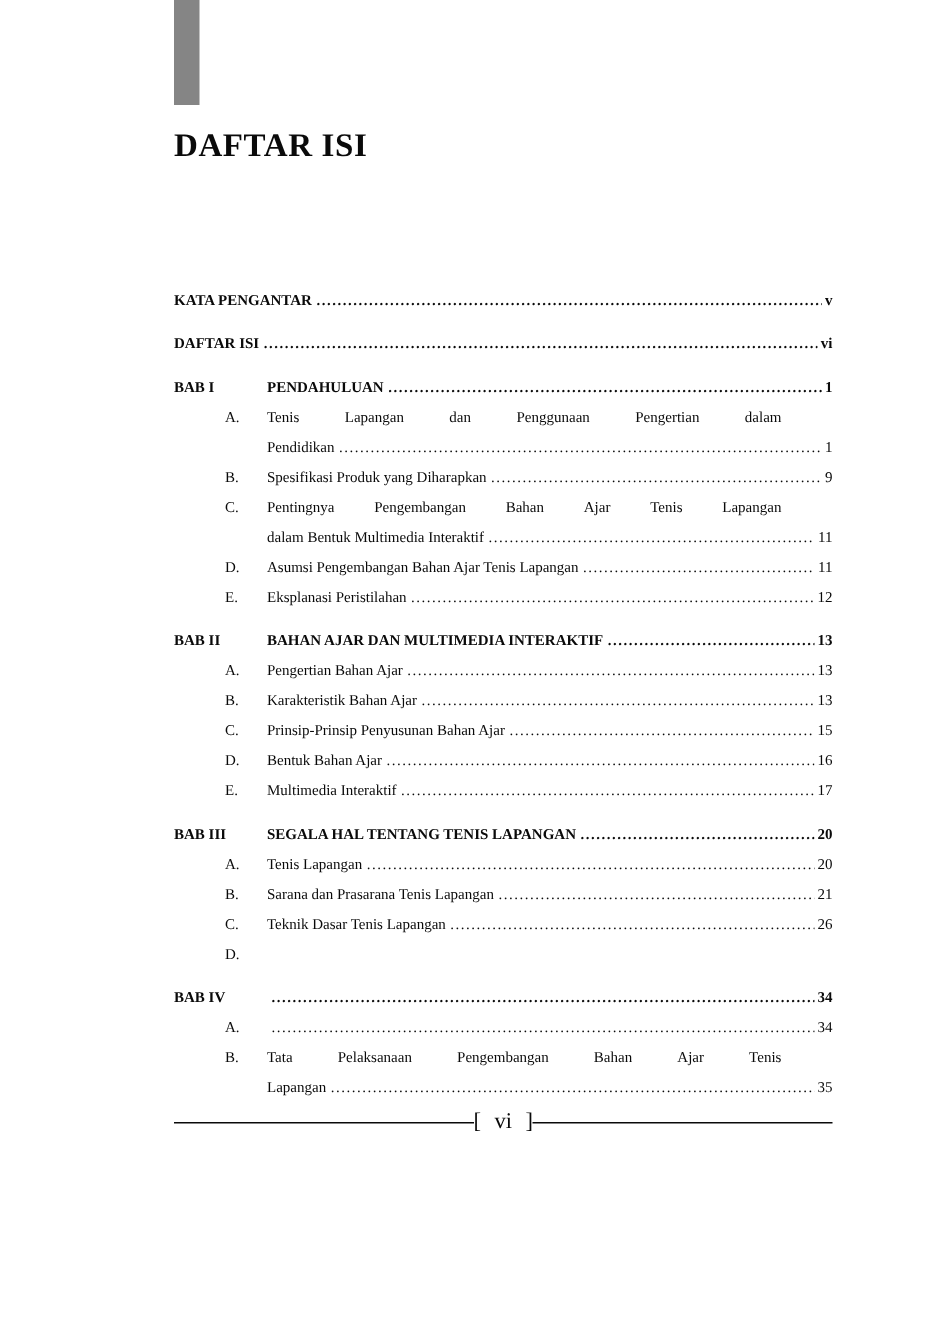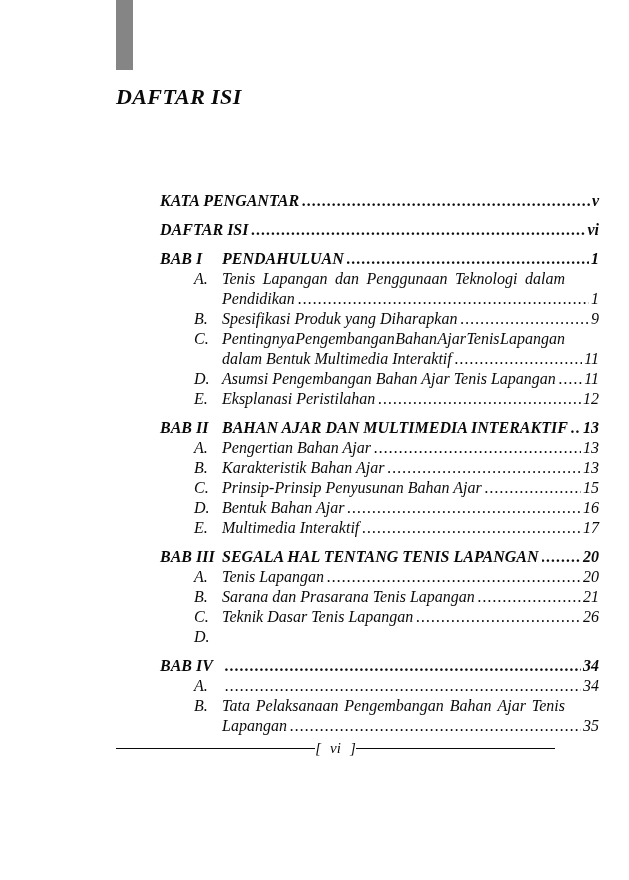--- a/index.html
+++ b/index.html
@@ -1,23 +1,23 @@
 <!DOCTYPE html>
 <html><head>
 <meta charset="utf-8">
 <style>
   html,body{margin:0;padding:0;}
   body{
     width:629px;height:880px;background:#ffffff;position:relative;overflow:hidden;
     font-family:"Liberation Serif","DejaVu Serif",serif;color:#0a0a0a;
   }
-  .page{position:absolute;inset:0;font-style:italic;}
+  .page{position:absolute;inset:0;}
   .tab-mark{position:absolute;left:116px;top:0;width:17px;height:70px;background:#858585;}
   .doc-title{position:absolute;left:116px;top:84px;margin:0;font-size:22px;font-weight:bold;letter-spacing:.4px;}
-  .toc{position:absolute;left:116px;top:191px;width:439px;font-size:16px;margin-left:44px;}
+  .toc{position:absolute;left:116px;top:191px;width:439px;font-size:10px;}
   .row{line-height:20px;}
   .row.front,.row.bab{font-weight:bold;margin-top:9px;}
   .toc .row:first-child{margin-top:0;}
   .row.bab,.row.item{display:flex;align-items:flex-start;}
   .bab-label{width:62px;flex-shrink:0;white-space:nowrap;}
   .letter-col{width:62px;flex-shrink:0;padding-left:34px;box-sizing:border-box;}
   .content{flex:1;min-width:0;}
   .line{display:flex;align-items:baseline;}
   .line .text{white-space:nowrap;}
   .leader{flex:1;overflow:hidden;white-space:nowrap;margin-left:3px;min-width:8px;}
@@ -64,21 +64,21 @@
         </div>
       </div>
       <div class="row item">
         <span class="letter-col">A.</span>
         <div class="content">
           <div class="jline">
             <span>Tenis</span>
             <span>Lapangan</span>
             <span>dan</span>
             <span>Penggunaan</span>
-            <span>Teknologi</span>
+            <span>Pengertian</span>
             <span>dalam</span>
           </div>
           <div class="line">
             <span class="text">Pendidikan</span>
             <span class="leader"></span>
             <span class="pagenum">1</span>
           </div>
         </div>
       </div>
       <div class="row item">

